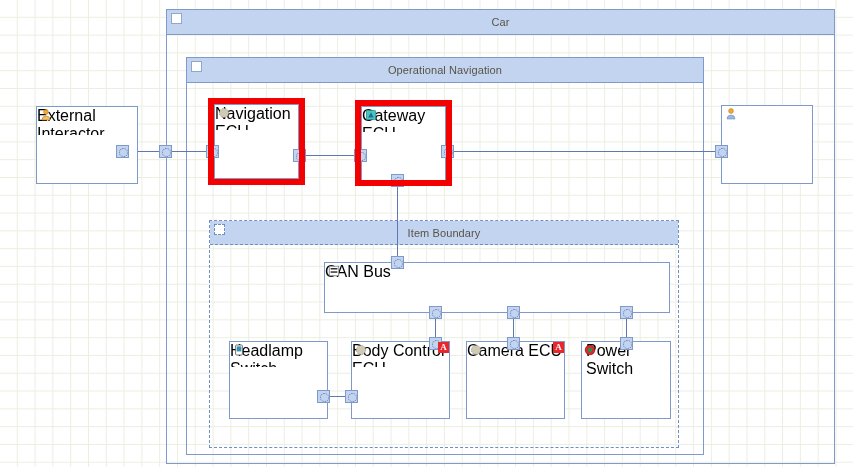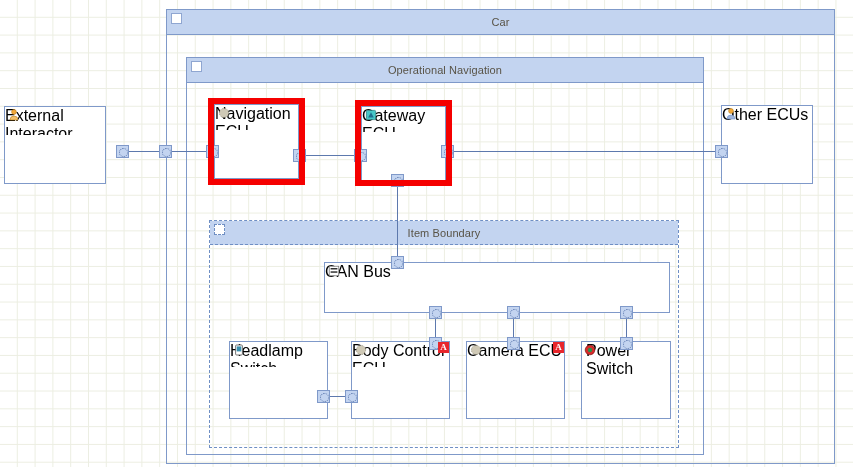--- a/index.html
+++ b/index.html
@@ -153,21 +153,21 @@
   <div class="link v" style="left:397px; top:180px; height:83px;"></div>
 
   <div class="link v" style="left:435px; top:312px; height:32px;"></div>
 
   <div class="link v" style="left:513px; top:312px; height:32px;"></div>
 
   <div class="link v" style="left:626px; top:312px; height:32px;"></div>
 
   <div class="link h" style="left:328px; top:396px; width:24px;"></div>
 
-  <div class="node" style="left:4px; top:106px; width:102px; height:78px;">
+  <div class="node" style="left:36px; top:106px; width:102px; height:78px;">
     <div style="position:absolute;left:0;top:0;right:0;height:28px;">
       <div class="hdr">
         <span>External Interactor</span>
       </div>
       <svg class="ico" viewBox="0 0 12 12">
         <circle cx="6" cy="3" r="2.4" fill="#f3a93a" stroke="#b77c1c" stroke-width=".6"></circle>
         <path d="M2 11 q0-4 4-4 t4 4z" fill="#f3c06a" stroke="#b77c1c" stroke-width=".6"></path>
       </svg>
     </div>
     <div class="body" style="position:absolute;left:0;top:28px;right:0;bottom:0;"></div>
@@ -203,23 +203,20 @@
     </div>
     <div class="body" style="position:absolute;left:0;top:25px;right:0;bottom:0;"></div>
   </div>
   <div class="port" style="left:354px; top:149px;"></div>
   <div class="port" style="left:441px; top:145px;"></div>
   <div class="port" style="left:391px; top:174px;"></div>
   <div class="redbox" style="left:355px; top:100px; width:97px; height:86px;"></div>
 
   <div class="node" style="left:721px; top:105px; width:92px; height:79px;">
     <div style="position:absolute;left:0;top:0;right:0;height:28px;">
-      <div class="hdr">
-        <span>Other ECUs</span>
-      </div>
       <svg class="ico" viewBox="0 0 12 12">
         <circle cx="6" cy="3" r="2.4" fill="#f3a93a" stroke="#b77c1c" stroke-width=".6"></circle>
         <path d="M2 11 q0-4 4-4 t4 4z" fill="#9fb7df" stroke="#6f8fc4" stroke-width=".6"></path>
       </svg>
     </div>
     <div class="body" style="position:absolute;left:0;top:28px;right:0;bottom:0;"></div>
   </div>
   <div class="port" style="left:715px; top:145px;"></div>
 
   <div class="node" style="left:324px; top:262px; width:346px; height:51px;">

